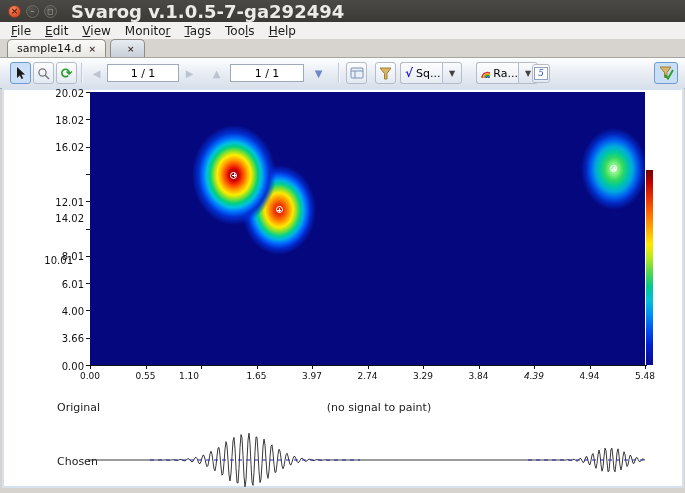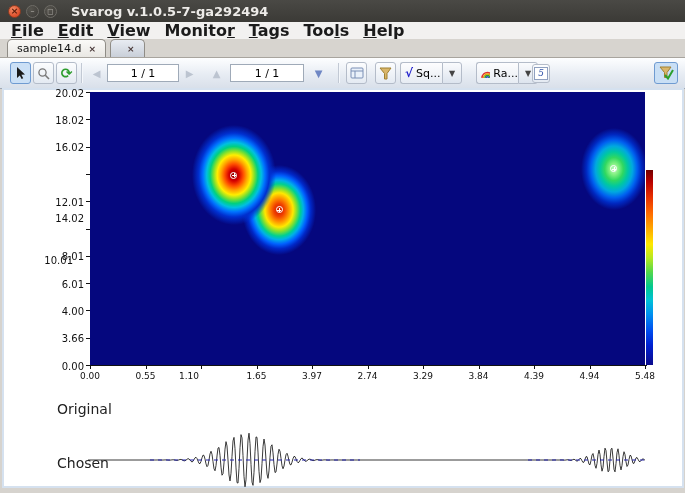--- a/index.html
+++ b/index.html
@@ -7,24 +7,24 @@
   u{text-decoration:underline;}
   .window{position:relative;width:685px;height:493px;background:#D6D3CE;border:0;overflow:hidden;
           outline:1px solid #76736E;}
   
   .titlebar{position:absolute;left:0;top:0;width:685px;height:22px;background:linear-gradient(#4a4945,#3B3A36);
             display:flex;align-items:center;}
   .winbtn{width:13px;height:13px;border-radius:50%;margin-left:5px;display:flex;align-items:center;justify-content:center;
           font-size:9px;line-height:9px;box-sizing:border-box;}
   .winbtn.close{background:radial-gradient(circle at 35% 30%,#F08A64,#DE4F2B 70%);border:1px solid #8F3D22;color:#571A0A;font-weight:bold;margin-left:8px;}
   .winbtn.min,.winbtn.max{background:radial-gradient(circle at 35% 30%,#57554F,#413F3B 75%);border:1px solid #6E6C66;color:#A9A7A1;font-size:8px;}
-  .title-text{color:#EDEBE8;font-weight:bold;font-size:13px;margin-left:14px;text-align:right;}
+  .title-text{color:#EDEBE8;font-weight:bold;font-size:18px;margin-left:14px;text-align:right;}
   
   .menubar{position:absolute;left:0;top:22px;width:685px;height:17px;background:#F2F1F0;display:flex;align-items:center;padding-left:4px;box-sizing:border-box;}
-  .menu-item{font-size:16px;font-weight:bold;color:#1B1B1B;padding:0 7px;}
+  .menu-item{font-size:12px;font-weight:normal;color:#1B1B1B;padding:0 7px;}
   
   .tabbar{position:absolute;left:0;top:39px;width:685px;height:19px;background:#D7D4CF;border-bottom:1px solid #A8A49E;
           display:flex;align-items:flex-end;padding-left:7px;box-sizing:border-box;gap:4px;}
   .tab{height:17px;display:flex;align-items:center;padding:0 9px;border:1px solid #8F8C86;border-bottom:none;
        border-radius:5px 5px 0 0;font-size:11px;color:#111;}
   .tab .close-x{margin-left:7px;font-size:9px;font-weight:bold;color:#4A3A3A;}
   .tab.active{background:linear-gradient(#FBFAF8,#E9E7E3);}
   .tab.inactive{background:linear-gradient(#E8ECF2,#C9CFD9);font-weight:bold;}
   
   .toolbar{position:absolute;left:0;top:58px;width:685px;height:30px;
@@ -59,21 +59,21 @@
   .marker:before{left:2.5px;top:0.5px;width:1px;height:4px;}
   .marker:after{left:0.5px;top:2.5px;width:4px;height:1px;}
   .ytick-label{position:absolute;width:52px;text-align:right;font-size:10px;color:#111;}
   .ytick-mark{position:absolute;width:4px;height:1px;background:#111;}
   .xtick-label{position:absolute;width:40px;text-align:center;font-size:9px;color:#111;}
   .xtick-mark{position:absolute;width:1px;height:4px;background:#111;}
   .xaxis-line{position:absolute;left:84px;top:275px;width:559px;height:1px;background:#111;}
   #colorbar{position:absolute;left:642px;top:80px;width:7px;height:195px;
     background:linear-gradient(to bottom,#730000 0%,#B80000 6%,#E83000 14%,#FF6A00 22%,#FFA800 30%,#FFE800 38%,
       #B8E820 45%,#58D848 52%,#00C890 60%,#00C0D8 67%,#0090F0 74%,#0050F0 82%,#0020D0 90%,#0B0B8C 100%);}
-  .sig-label{position:absolute;font-size:14px;color:#222;}
+  .sig-label{position:absolute;font-size:11px;color:#222;}
   #wave{position:absolute;left:81px;top:338px;}
 </style>
 </head>
 <body>
 
 <div class="window">
 
   <div class="titlebar">
     <span class="winbtn close">
         <span>×</span>
@@ -206,20 +206,21 @@
           <div class="marker" style="left: 140.314px; top: 79.9545px;"></div>
           <div class="marker" style="left: 185.889px; top: 114.045px;"></div>
           <div class="marker" style="left: 520.104px; top: 73.1364px;"></div>
         </div>
       <div id="yticks"></div>
       <div id="xticks"></div>
       <div class="xaxis-line"></div>
       <div id="colorbar"></div>
 
       <div class="sig-label" style="left:53px;top:311px">Original</div>
+      <div class="sig-label" style="left:280px;top:311px;width:190px;text-align:center">(no signal to paint)</div>
       <div class="sig-label" style="left:53px;top:365px">Chosen</div>
 
       <svg id="wave" width="565" height="62">
         <path id="wavepath" d="M3 32 L3 32.00 L4 32.00 L5 32.00 L6 32.00 L7 32.00 L8 32.00 L9 32.00 L10 32.00 L11 32.00 L12 32.00 L13 32.00 L14 32.00 L15 32.00 L16 32.00 L17 32.00 L18 32.00 L19 32.00 L20 32.00 L21 32.00 L22 32.00 L23 32.00 L24 32.00 L25 32.00 L26 32.00 L27 32.00 L28 32.00 L29 32.00 L30 32.00 L31 32.00 L32 32.00 L33 32.00 L34 32.00 L35 32.00 L36 32.00 L37 32.00 L38 32.00 L39 32.00 L40 32.00 L41 32.00 L42 32.00 L43 32.00 L44 32.00 L45 32.00 L46 32.00 L47 32.00 L48 32.00 L49 32.00 L50 32.00 L51 32.00 L52 32.00 L53 32.00 L54 32.00 L55 32.00 L56 32.00 L57 32.00 L58 32.00 L59 32.00 L60 32.00 L61 32.00 L62 32.00 L63 32.00 L64 32.00 L65 31.99 L66 31.99 L67 32.00 L68 32.01 L69 32.01 L70 32.01 L71 32.00 L72 31.98 L73 31.97 L74 31.98 L75 32.01 L76 32.04 L77 32.05 L78 32.02 L79 31.97 L80 31.92 L81 31.92 L82 31.98 L83 32.07 L84 32.14 L85 32.12 L86 32.00 L87 31.85 L88 31.77 L89 31.84 L90 32.05 L91 32.28 L92 32.37 L93 32.21 L94 31.84 L95 31.50 L96 31.44 L97 31.78 L98 32.37 L99 32.83 L100 32.80 L101 32.18 L102 31.27 L103 30.69 L104 30.93 L105 32.00 L106 33.31 L107 33.95 L108 33.32 L109 31.61 L110 29.84 L111 29.26 L112 30.53 L113 33.09 L114 35.35 L115 35.63 L116 33.40 L117 29.78 L118 27.12 L119 27.46 L120 31.04 L121 35.85 L122 38.71 L123 37.30 L124 32.00 L125 25.95 L126 23.26 L127 26.27 L128 33.63 L129 40.78 L130 42.76 L131 37.58 L132 27.99 L133 20.08 L134 19.48 L135 27.34 L136 39.15 L137 47.21 L138 45.71 L139 34.81 L140 21.11 L141 13.65 L142 17.96 L143 32.00 L144 46.99 L145 52.94 L146 45.28 L147 28.34 L148 12.93 L149 9.40 L150 20.66 L151 39.89 L152 54.67 L153 55.05 L154 40.29 L155 19.68 L156 6.63 L157 9.88 L158 27.62 L159 48.45 L160 58.81 L161 51.85 L162 32.00 L163 12.15 L164 5.19 L165 15.55 L166 36.38 L167 54.12 L168 57.37 L169 44.32 L170 23.71 L171 8.95 L172 9.33 L173 24.11 L174 43.34 L175 54.60 L176 51.07 L177 35.66 L178 18.72 L179 11.06 L180 17.01 L181 32.00 L182 46.04 L183 50.35 L184 42.89 L185 29.19 L186 18.29 L187 16.79 L188 24.85 L189 36.66 L190 44.52 L191 43.92 L192 36.01 L193 26.42 L194 21.24 L195 23.22 L196 30.37 L197 37.73 L198 40.74 L199 38.05 L200 32.00 L201 26.70 L202 25.29 L203 28.15 L204 32.96 L205 36.54 L206 36.88 L207 34.22 L208 30.60 L209 28.37 L210 28.65 L211 30.91 L212 33.47 L213 34.74 L214 34.16 L215 32.39 L216 30.68 L217 30.05 L218 30.69 L219 32.00 L220 33.07 L221 33.31 L222 32.73 L223 31.82 L224 31.20 L225 31.17 L226 31.63 L227 32.22 L228 32.56 L229 32.50 L230 32.16 L231 31.79 L232 31.63 L233 31.72 L234 31.95 L235 32.16 L236 32.23 L237 32.15 L238 32.00 L239 31.88 L240 31.86 L241 31.93 L242 32.02 L243 32.08 L244 32.08 L245 32.03 L246 31.98 L247 31.95 L248 31.96 L249 31.99 L250 32.02 L251 32.03 L252 32.02 L253 32.00 L254 31.99 L255 31.99 L256 31.99 L257 32.00 L258 32.01 L259 32.01 L260 32.00 L261 32.00 L262 32.00 L263 32.00 L264 32.00 L265 32.00 L266 32.00 L267 32.00 L268 32.00 L269 32.00 L270 32.00 L271 32.00 L272 32.00 L273 32.00 L274 32.00 L275 32.00 L276 32.00 L277 32.00 L278 32.00 L279 32.00 L280 32.00 L281 32.00 L282 32.00 L283 32.00 L284 32.00 L285 32.00 L286 32.00 L287 32.00 L288 32.00 L289 32.00 L290 32.00 L291 32.00 L292 32.00 L293 32.00 L294 32.00 L295 32.00 L296 32.00 L297 32.00 L298 32.00 L299 32.00 L300 32.00 L301 32.00 L302 32.00 L303 32.00 L304 32.00 L305 32.00 L306 32.00 L307 32.00 L308 32.00 L309 32.00 L310 32.00 L311 32.00 L312 32.00 L313 32.00 L314 32.00 L315 32.00 L316 32.00 L317 32.00 L318 32.00 L319 32.00 L320 32.00 L321 32.00 L322 32.00 L323 32.00 L324 32.00 L325 32.00 L326 32.00 L327 32.00 L328 32.00 L329 32.00 L330 32.00 L331 32.00 L332 32.00 L333 32.00 L334 32.00 L335 32.00 L336 32.00 L337 32.00 L338 32.00 L339 32.00 L340 32.00 L341 32.00 L342 32.00 L343 32.00 L344 32.00 L345 32.00 L346 32.00 L347 32.00 L348 32.00 L349 32.00 L350 32.00 L351 32.00 L352 32.00 L353 32.00 L354 32.00 L355 32.00 L356 32.00 L357 32.00 L358 32.00 L359 32.00 L360 32.00 L361 32.00 L362 32.00 L363 32.00 L364 32.00 L365 32.00 L366 32.00 L367 32.00 L368 32.00 L369 32.00 L370 32.00 L371 32.00 L372 32.00 L373 32.00 L374 32.00 L375 32.00 L376 32.00 L377 32.00 L378 32.00 L379 32.00 L380 32.00 L381 32.00 L382 32.00 L383 32.00 L384 32.00 L385 32.00 L386 32.00 L387 32.00 L388 32.00 L389 32.00 L390 32.00 L391 32.00 L392 32.00 L393 32.00 L394 32.00 L395 32.00 L396 32.00 L397 32.00 L398 32.00 L399 32.00 L400 32.00 L401 32.00 L402 32.00 L403 32.00 L404 32.00 L405 32.00 L406 32.00 L407 32.00 L408 32.00 L409 32.00 L410 32.00 L411 32.00 L412 32.00 L413 32.00 L414 32.00 L415 32.00 L416 32.00 L417 32.00 L418 32.00 L419 32.00 L420 32.00 L421 32.00 L422 32.00 L423 32.00 L424 32.00 L425 32.00 L426 32.00 L427 32.00 L428 32.00 L429 32.00 L430 32.00 L431 32.00 L432 32.00 L433 32.00 L434 32.00 L435 32.00 L436 32.00 L437 32.00 L438 32.00 L439 32.00 L440 32.00 L441 32.00 L442 32.00 L443 32.00 L444 32.00 L445 32.00 L446 32.00 L447 32.00 L448 32.00 L449 32.00 L450 32.00 L451 32.00 L452 32.00 L453 32.00 L454 32.00 L455 32.00 L456 32.00 L457 32.00 L458 32.00 L459 32.00 L460 32.00 L461 32.00 L462 32.00 L463 32.00 L464 32.00 L465 32.00 L466 32.00 L467 32.01 L468 32.00 L469 31.99 L470 31.98 L471 31.99 L472 32.01 L473 32.03 L474 32.02 L475 31.98 L476 31.94 L477 31.95 L478 32.02 L479 32.11 L480 32.11 L481 31.98 L482 31.81 L483 31.78 L484 31.98 L485 32.30 L486 32.41 L487 32.10 L488 31.56 L489 31.29 L490 31.71 L491 32.60 L492 33.15 L493 32.64 L494 31.27 L495 30.25 L496 30.79 L497 32.78 L498 34.51 L499 34.07 L500 31.36 L501 28.64 L502 28.74 L503 32.22 L504 36.23 L505 36.76 L506 32.58 L507 27.05 L508 25.52 L509 30.18 L510 37.36 L511 40.28 L512 35.47 L513 26.68 L514 22.07 L515 26.57 L516 36.71 L517 43.19 L518 39.49 L519 28.46 L520 20.16 L521 22.59 L522 33.90 L523 43.74 L524 42.90 L525 32.00 L526 21.10 L527 20.26 L528 30.10 L529 41.41 L530 43.84 L531 35.54 L532 24.51 L533 20.81 L534 27.29 L535 37.43 L536 41.93 L537 37.32 L538 28.53 L539 23.72 L540 26.64 L541 33.82 L542 38.48 L543 36.95 L544 31.42 L545 27.24 L546 27.77 L547 31.78 L548 35.26 L549 35.36 L550 32.64 L551 29.93 L552 29.49 L553 31.22 L554 33.21 L555 33.75 L556 32.73 L557 31.36 L558 30.85 L559 31.40 L560 32.29" fill="none" stroke="#222" stroke-width="0.9"></path>
         <g id="dashgroup">
             <line x1="65" x2="275" y1="32" y2="32" stroke="#2222AA" stroke-width="1.1" stroke-dasharray="4 4"></line>
             <line x1="443" x2="559" y1="32" y2="32" stroke="#2222AA" stroke-width="1.1" stroke-dasharray="4 4"></line>
           </g>
       </svg>
     <div class="ytick-label" style="left: 28px; top: -2.5px;">20.02</div>
@@ -253,21 +254,21 @@
         <div class="xtick-label" style="left: 232.5px; top: 281px;">1.65</div>
         <div class="xtick-mark" style="left: 252.5px; top: 275px;"></div>
         <div class="xtick-label" style="left: 288px; top: 281px;">3.97</div>
         <div class="xtick-mark" style="left: 308px; top: 275px;"></div>
         <div class="xtick-label" style="left: 343.5px; top: 281px;">2.74</div>
         <div class="xtick-mark" style="left: 363.5px; top: 275px;"></div>
         <div class="xtick-label" style="left: 399px; top: 281px;">3.29</div>
         <div class="xtick-mark" style="left: 419px; top: 275px;"></div>
         <div class="xtick-label" style="left: 454.5px; top: 281px;">3.84</div>
         <div class="xtick-mark" style="left: 474.5px; top: 275px;"></div>
-        <div class="xtick-label" style="left: 510px; top: 281px;">4.39</div>
+        <div class="xtick-label" style="left: 510px; top: 281px; font-style: italic;">4.39</div>
         <div class="xtick-mark" style="left: 530px; top: 275px;"></div>
         <div class="xtick-label" style="left: 565.5px; top: 281px;">4.94</div>
         <div class="xtick-mark" style="left: 585.5px; top: 275px;"></div>
         <div class="xtick-label" style="left: 621px; top: 281px;">5.48</div>
         <div class="xtick-mark" style="left: 641px; top: 275px;"></div>
       </div>
   </div>
 </div>
 
 </body></html>

